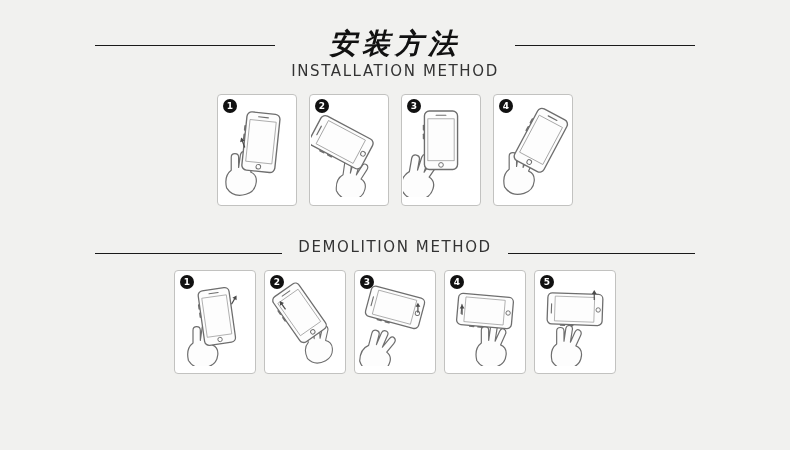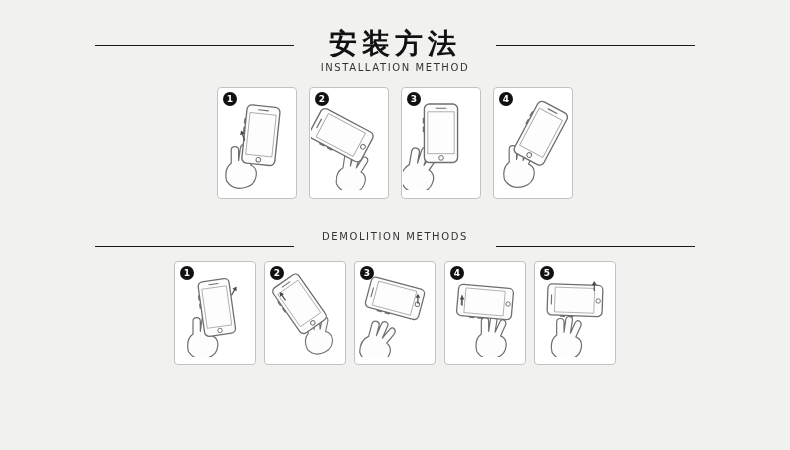--- a/index.html
+++ b/index.html
@@ -35,24 +35,25 @@
     padding:0 16px;
     min-width:170px;
   }
   .title{
     margin:0;
     font-size:28px;
     font-weight:600;
     letter-spacing:5px;
     color:#111;
     line-height:1.15;
+    font-style:italic;
   }
   .subtitle{
     margin-top:2px;
-    font-size:10px;
+    font-size:15px;
     letter-spacing:1.6px;
     color:#333;
   }
   .steps{
     display:flex;
     justify-content:center;
     margin-top:14px;
   }
   .panel{
     position:relative;
@@ -152,21 +153,21 @@
         </svg>
       </figure>
 
     </div>
   </section>
 
   <section class="section section-remove">
     <div class="title-row">
       <span class="rule"></span>
       <div class="title-block">
-        <div class="subtitle">DEMOLITION METHODS</div>
+        <div class="subtitle">DEMOLITION METHOD</div>
       </div>
       <span class="rule"></span>
     </div>
 
     <div class="steps steps-5">
 
       <figure class="panel">
         <span class="num">1</span>
         <svg class="art" viewBox="0 0 78 96">
           <use href="#g-hand" transform="translate(6,46)"></use>

